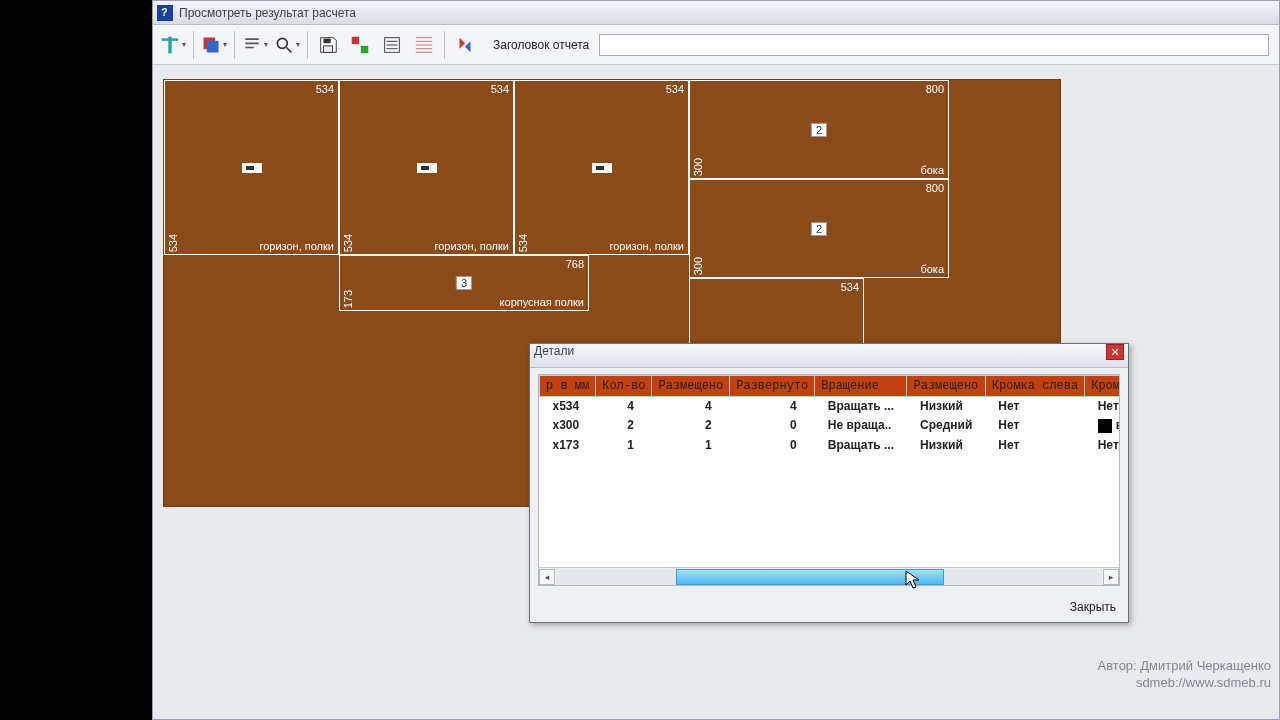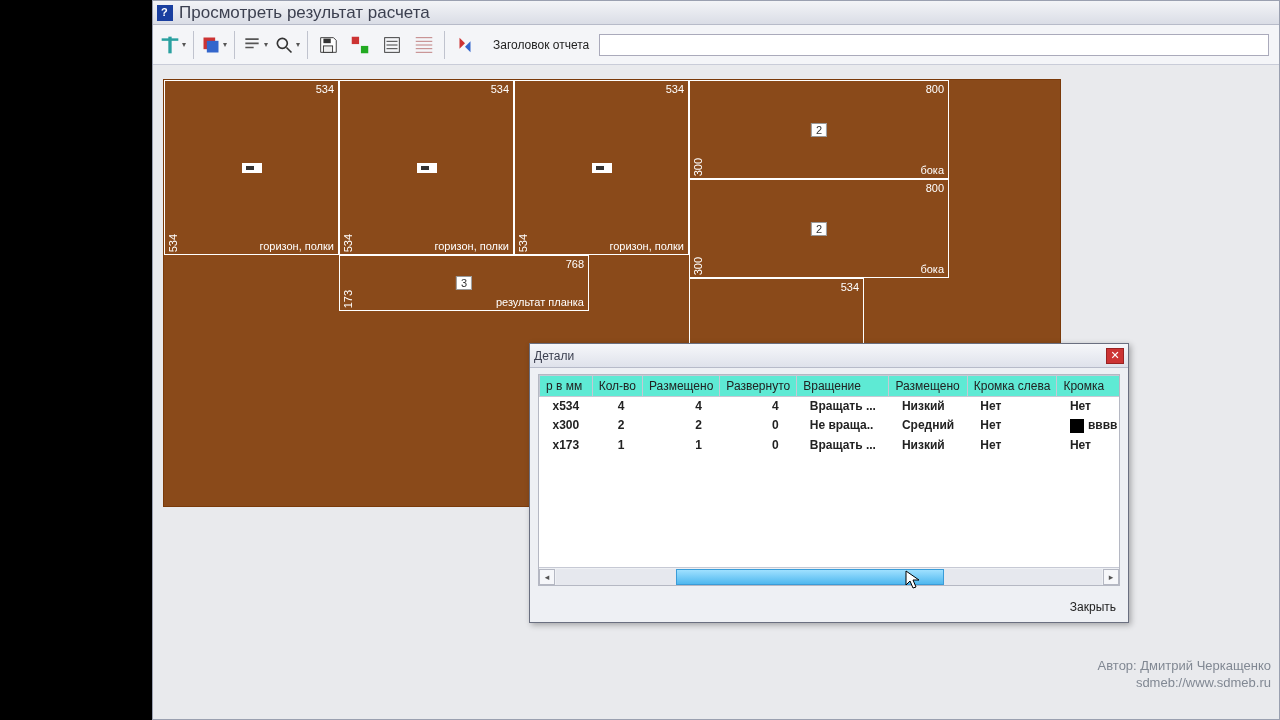--- a/index.html
+++ b/index.html
@@ -1,43 +1,43 @@
 <!DOCTYPE html>
 <html><head>
 <meta charset="utf-8">
 <style>
   * { box-sizing: border-box; margin: 0; padding: 0; font-family: Tahoma, Arial, sans-serif; }
   body { background: #000; width: 1280px; height: 720px; overflow: hidden; }
   .app-window { position: absolute; left: 152px; top: 0; width: 1128px; height: 720px; background: #e9eaed; border: 1px solid #9aa0b0; }
-  .titlebar { height: 24px; background: linear-gradient(#f3f4f7,#dadde6); border-bottom: 1px solid #b7bbc9; display: flex; align-items: center; padding-left: 4px; font-size: 17px; color: #3c4050; }
+  .titlebar { height: 24px; background: linear-gradient(#f3f4f7,#dadde6); border-bottom: 1px solid #b7bbc9; display: flex; align-items: center; padding-left: 4px; font-size: 12px; color: #3c4050; }
   .titlebar .ticon { width:16px; height:16px; margin-right:6px; background:#1a3fa0; position:relative; }
   .titlebar .ticon::after{content:"?"; color:#fff; font-size:11px; font-weight:bold; position:absolute; left:4px; top:1px;}
   .toolbar { height: 40px; background:#f4f5f8; border-bottom:1px solid #c9ccd8; display:flex; align-items:center; padding:0 6px; gap:4px; font-size:12px; color:#222; }
   .tbtn { width:28px; height:28px; border:1px solid transparent; display:flex; align-items:center; justify-content:center; position:relative; }
   .tbtn svg{width:22px;height:22px;}
   .sep{width:1px;height:28px;background:#c0c3ce;margin:0 2px;}
   .dd{font-size:8px;margin-left:2px;color:#555;}
   .toolbar .label{margin-left:10px; white-space:nowrap;}
   .toolbar input.report-title{flex:1; height:22px; border:1px solid #aab; background:#fff; margin-left:6px; margin-right:4px; padding:0 4px;}
   .canvas { position:absolute; left:10px; top:78px; width:898px; height:428px; background:#8a4a1a; border:1px solid #7a3a0a;}
   .piece{position:absolute; border:1px solid #fff; color:#fff; font-size:11px;}
   .piece .top-r{position:absolute; top:2px; right:4px;}
   .piece .bot-r{position:absolute; bottom:2px; right:4px;}
   .piece .left-b{position:absolute; bottom:2px; left:2px; writing-mode:vertical-rl; transform:rotate(180deg);}
   .piece .center-badge{position:absolute; top:50%; left:50%; transform:translate(-50%,-50%); background:#fff; color:#333; font-size:11px; padding:0 4px; border:1px solid #999;}
   .piece .center-icon{position:absolute; top:50%; left:50%; transform:translate(-50%,-50%); width:20px;height:10px;background:#fff;}
   .piece .center-icon::after{content:"";position:absolute;left:4px;top:3px;width:8px;height:4px;background:#333;}
   .author{position:absolute; right:8px; bottom:28px; font-size:13px; font-weight:normal; color:#818893; text-align:right; line-height:17px;}
   
   .dialog{position:absolute; left:376px; top:342px; width:600px; height:280px; background:#eef0f4; border:1px solid #6a6f80; box-shadow:2px 2px 6px rgba(0,0,0,.3);}
-  .dlg-title{height:24px;background:linear-gradient(#f6f7fa,#dfe2eb);border-bottom:1px solid #b7bbc9;display:flex;align-items:center;justify-content:space-between;padding:0 4px;font-size:12px;color:#3c4050;}
+  .dlg-title{height:24px;background:linear-gradient(#f6f7fa,#dfe2eb);border-bottom:1px solid #b7bbc9;display:flex;align-items:flex-start;justify-content:space-between;padding:0 4px;font-size:12px;color:#3c4050;}
   .dlg-close{width:18px;height:16px;background:#c33;color:#fff;font-size:11px;display:flex;align-items:center;justify-content:center;border:1px solid #922;cursor:pointer;}
   .dlg-body{position:absolute;left:8px;top:30px;right:8px;bottom:36px;background:#fff;border:1px solid #b5b8c3;overflow:hidden;}
   table.grid{border-collapse:collapse;width:100%;font-size:12px;color:#222;}
-  table.grid th{background:#5eead4;border:1px solid #c6c9d4;padding:3px 6px;font-weight:normal;text-align:left;white-space:nowrap;}
+  table.grid th{background:#c2410c;border:1px solid #c6c9d4;padding:3px 6px;font-weight:normal;text-align:left;white-space:nowrap;font-family:Liberation Mono, monospace;}
   table.grid td{border-bottom:1px solid transparent;padding:2px 13px;white-space:nowrap;font-weight:bold;}
   table.grid td.num{text-align:right;padding-right:18px;}
   .sw{display:inline-block;width:14px;height:14px;vertical-align:middle;margin-right:4px;}
   .hscroll{position:absolute;left:0;right:0;bottom:0;height:18px;background:#eef0f4;border-top:1px solid #c6c9d4;display:flex;align-items:center;}
   .hscroll .arrow{width:16px;height:16px;border:1px solid #b5b8c3;background:#f6f7fa;display:flex;align-items:center;justify-content:center;font-size:9px;color:#555;cursor:pointer;}
   .hscroll .track{flex:1;height:16px;background:#e6e8ee;position:relative;margin:0 1px;}
   .hscroll .thumb{position:absolute;left:120px;top:0;height:16px;width:268px;background:linear-gradient(#9fe0ff,#4fb8ef);border:1px solid #3a9cd8;}
   .dlg-foot{position:absolute;right:12px;bottom:8px;font-size:12px;color:#222;cursor:pointer;}
   .cursor{position:absolute;width:14px;height:20px;pointer-events:none;}
 </style>
@@ -143,21 +143,21 @@
       </div>
       <div class="piece" style="left: 525px; top: 99px; width: 260px; height: 99px;">
         <span class="top-r">800</span>
         <span class="left-b">300</span>
         <span class="bot-r">бока</span>
         <span class="center-badge">2</span>
       </div>
       <div class="piece" style="left: 175px; top: 175px; width: 250px; height: 56px;">
         <span class="top-r">768</span>
         <span class="left-b">173</span>
-        <span class="bot-r">результат планка</span>
+        <span class="bot-r">корпусная полки</span>
         <span class="center-badge">3</span>
       </div>
       <div class="piece" style="left: 525px; top: 198px; width: 175px; height: 175px;">
         <span class="top-r">534</span>
       </div>
     </div>
 
   <div class="author">
     <div>Автор: Дмитрий Черкащенко</div>
     <div>sdmeb://www.sdmeb.ru</div>

